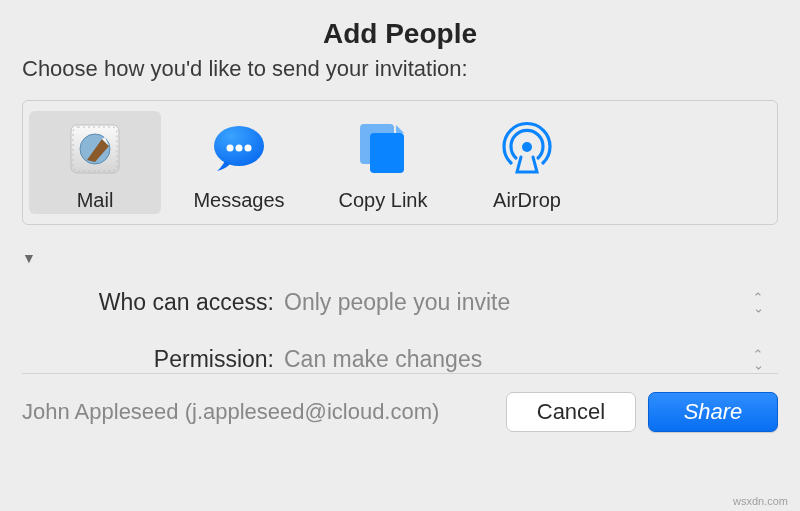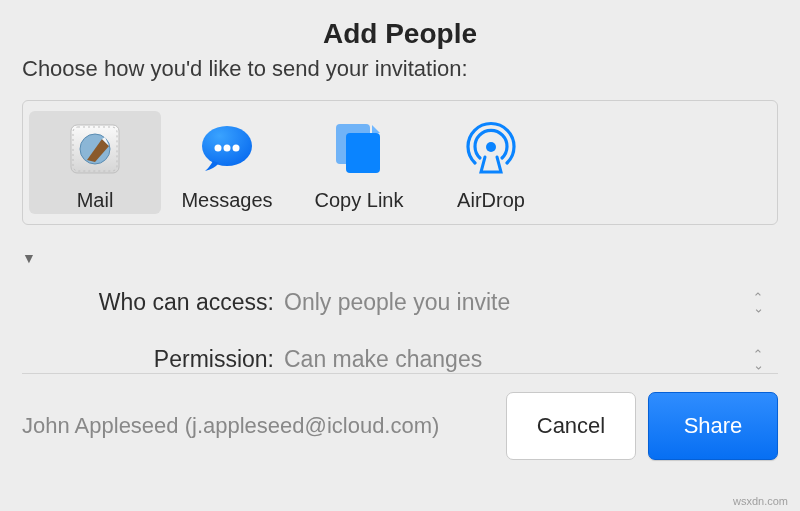--- a/index.html
+++ b/index.html
@@ -47,21 +47,21 @@
     font-weight: 400;
     color: #3a3a3a;
   }
 
   
   .methods-panel {
     border: 1px solid var(--panel-border);
     border-radius: 6px;
     padding: 10px 6px;
     display: flex;
-    gap: 0;
+    gap: 12px;
   }
   .method {
     width: 132px;
     display: flex;
     flex-direction: column;
     align-items: center;
     padding: 6px 0 2px 0;
     border-radius: 6px;
     cursor: default;
   }
@@ -125,35 +125,36 @@
     align-items: center;
   }
   .participant {
     color: var(--label-gray);
     font-size: 22px;
   }
   .spacer { flex: 1; }
   .btn {
     font-size: 22px;
     border-radius: 7px;
-    padding: 20px 0;
+    padding: 6px 0;
     width: 130px;
     text-align: center;
     margin-left: 12px;
     box-sizing: border-box;
     border: 1px solid #c9c9c9;
     background: #fff;
     color: #2a2a2a;
     cursor: default;
   }
   .btn.primary {
     background: linear-gradient(#2f8dfe, #076ff3);
     border: 1px solid #0560d6;
     color: #fff;
     box-shadow: 0 1px 1px rgba(0,0,0,.15);
+    font-style: italic;
   }
 
   .watermark {
     position: absolute;
     right: 12px;
     bottom: 4px;
     font-size: 11px;
     color: rgba(0,0,0,.35);
   }
 </style>

